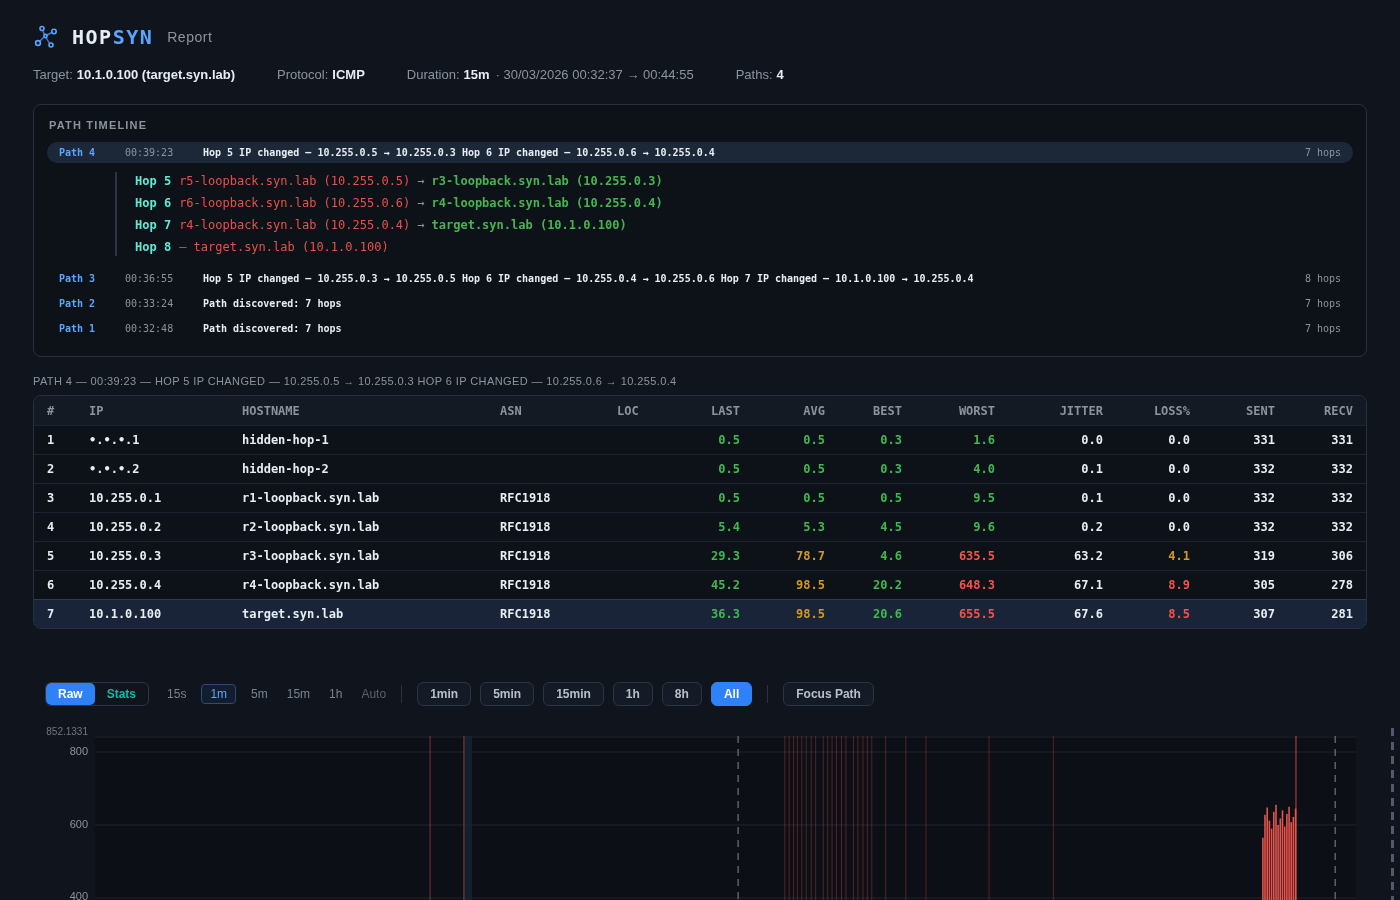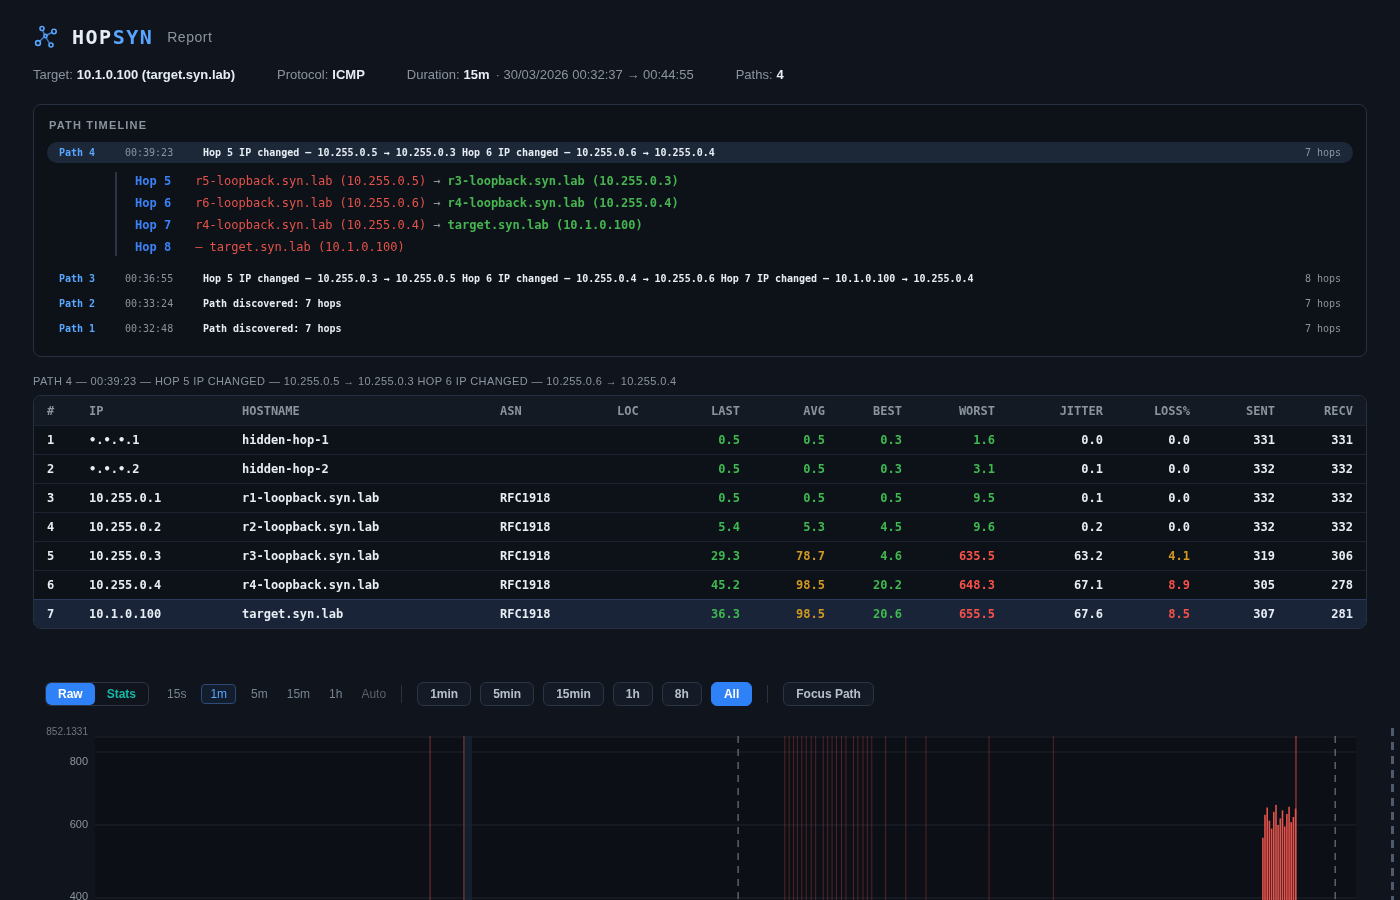--- a/index.html
+++ b/index.html
@@ -32,21 +32,21 @@
             font-family:"DejaVu Sans Mono", monospace; font-size:10px; cursor:default; }
   .tl-row.selected { background:#1c2737; }
   .tl-row + .tl-row { margin-top:4px; }
   .tl-path { color:#58a6ff; font-weight:bold; width:66px; flex:none; }
   .tl-time { color:#8b949e; width:78px; flex:none; }
   .tl-msg  { color:#e6edf3; font-weight:bold; flex:1; white-space:nowrap; overflow:hidden; }
   .tl-hops { color:#8b949e; flex:none; margin-left:12px; }
   .tl-expand { margin:9px 0 12px 68px; border-left:2px solid #2b3445; padding:2px 0 2px 18px;
                display:flex; flex-direction:column; gap:8px;
                font-family:"DejaVu Sans Mono", monospace; font-size:12px; }
-  .hx-label { color:#3b82f6; font-weight:bold; margin-right:24px; }
+  .hx-label { color:#5eead4; font-weight:bold; margin-right:8px; }
   .hx-old { color:#e5534b; }
   .hx-arrow { color:#8b949e; margin:0 7px; }
   .hx-new { color:#46b450;font-weight:bold; }
 
   
   .section-label { margin:18px 33px 8px 33px; font-size:11px; color:#8b949e; letter-spacing:0.4px; }
 
   
   .table-panel { overflow:hidden; }
   .trow { display:flex; align-items:center; height:29px; padding-right:13px;
@@ -192,21 +192,21 @@
     </div>
     <div class="trow">
       <span class="c c0 w">2</span>
       <span class="c c1 w">•.•.•.2</span>
       <span class="c c2 w">hidden-hop-2</span>
       <span class="c c3 w"></span>
       <span class="c c4 w"></span>
       <span class="c c5 num g">0.5</span>
       <span class="c c6 num g">0.5</span>
       <span class="c c7 num g">0.3</span>
-      <span class="c c8 num g">3.1</span>
+      <span class="c c8 num g">4.0</span>
       <span class="c c9 num w">0.1</span>
       <span class="c c10 num w">0.0</span>
       <span class="c c11 num w">332</span>
       <span class="c c12 num w">332</span>
     </div>
     <div class="trow">
       <span class="c c0 w">3</span>
       <span class="c c1 w">10.255.0.1</span>
       <span class="c c2 w">r1-loopback.syn.lab</span>
       <span class="c c3 w">RFC1918</span>
@@ -304,21 +304,21 @@
       <div class="rbtn">8h</div>
       <div class="rbtn active">All</div>
     </div>
   <div class="vdiv"></div>
   <div class="rbtn focus-btn">Focus Path</div>
 </div>
 
 <div class="chart">
   <div class="ylab max" style="top:8px;">852.1331</div>
   <div id="yticks">
-      <div class="ylab" style="top: 37px;">800</div>
+      <div class="ylab" style="top: 27px;">800</div>
       <div class="ylab" style="top: 100px;">600</div>
       <div class="ylab" style="top: 172px;">400</div>
     </div>
   <div class="plot" id="plot">
       <svg viewBox="0 0 1261 164" width="1261" height="164">
         <rect x="367.995" y="0" width="9" height="164" fill="rgba(88,166,255,0.10)"></rect>
         <line x1="0" y1="1" x2="1261" y2="1" stroke="#1c232e" stroke-width="1"></line>
         <line x1="0" y1="16" x2="1261" y2="16" stroke="#1c232e" stroke-width="1"></line>
         <line x1="0" y1="89" x2="1261" y2="89" stroke="#1c232e" stroke-width="1"></line>
         <line x1="0" y1="162" x2="1261" y2="162" stroke="#1c232e" stroke-width="1"></line>

